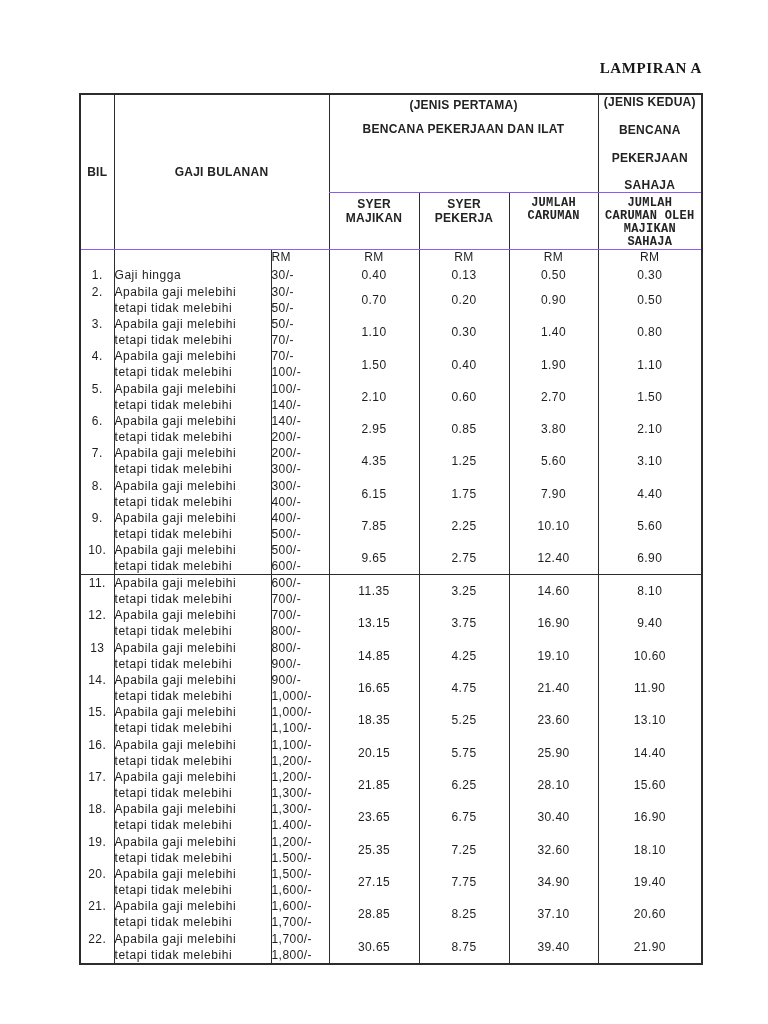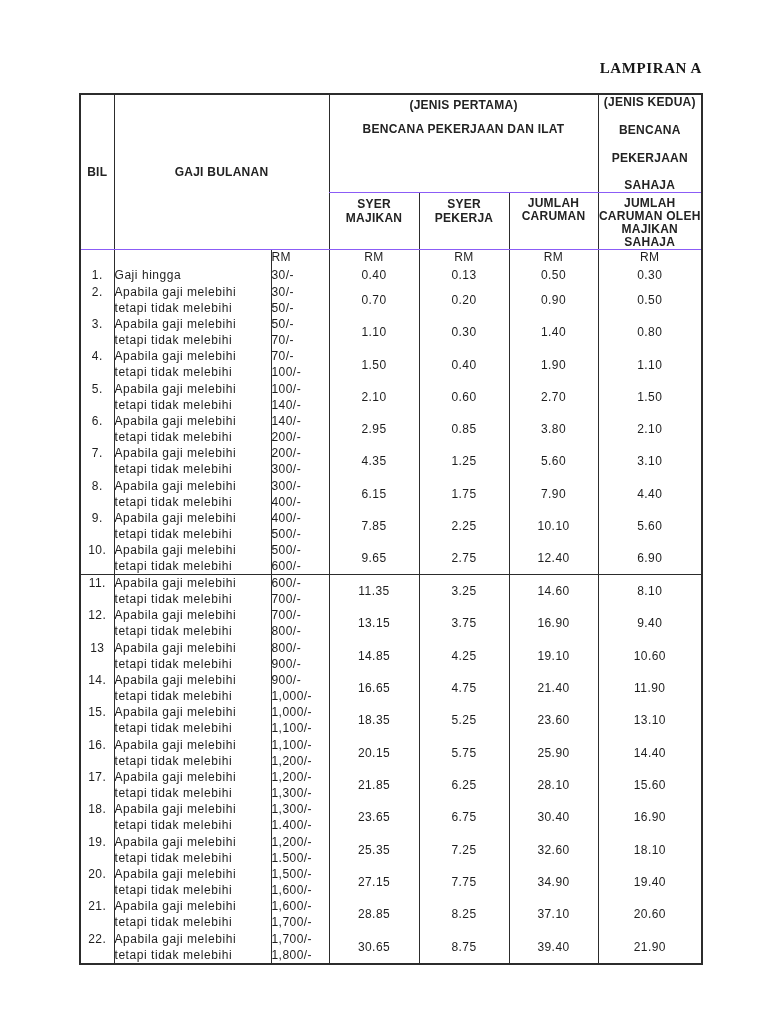--- a/index.html
+++ b/index.html
@@ -49,21 +49,21 @@
   tr.hrowA { height: 50px; }
   tr.hrowB { height: 40px; }
   td.h-span { vertical-align: middle; margin-top: 32px; }
   td.h-jp { vertical-align: top; }
   td.h-jp .jp-title { margin-top: 4px; line-height: 12px; }
   td.h-jp .jp-sub   { margin-top: 12px; line-height: 12px; }
   td.h-jk { vertical-align: top; border-radius: 16px; }
   td.h-jk div { line-height: 11.8px; margin-top: 16px; }
   td.h-jk div:first-child { margin-top: 2px; }
   tr.hrowB td.h { vertical-align: top; padding-top: 4px; }
-  tr.hrowB td.h div { line-height: 13px; }
+  tr.hrowB td.h div { line-height: 13px; font-family: Liberation Mono, monospace; }
   
   td.c-bil  { vertical-align: top; text-align: center; font-size: 12px; letter-spacing: 0.4px; line-height: 16px; padding-top: 1px; }
   td.c-desc { vertical-align: top; text-align: left; padding-left: 6px;  font-size: 12px; letter-spacing: 0.55px; line-height: 16px; padding-top: 1px; }
   td.c-amt  { vertical-align: top; text-align: left; padding-left: 7px;  font-size: 12px; letter-spacing: 0.45px; line-height: 16px; padding-top: 1px; }
   td.c-num  { vertical-align: middle; text-align: center; font-size: 12px; letter-spacing: 0.45px; }
   tr.rm-row  { height: 17px; }
   tr.rm-row td { font-size: 12px; line-height: 15px; vertical-align: top; letter-spacing: 0.45px; }
   tr.rm-row td.rm-center { text-align: center; }
   tr.row-single { height: 17px; }
   tr.row-double { height: 32.33px; }

